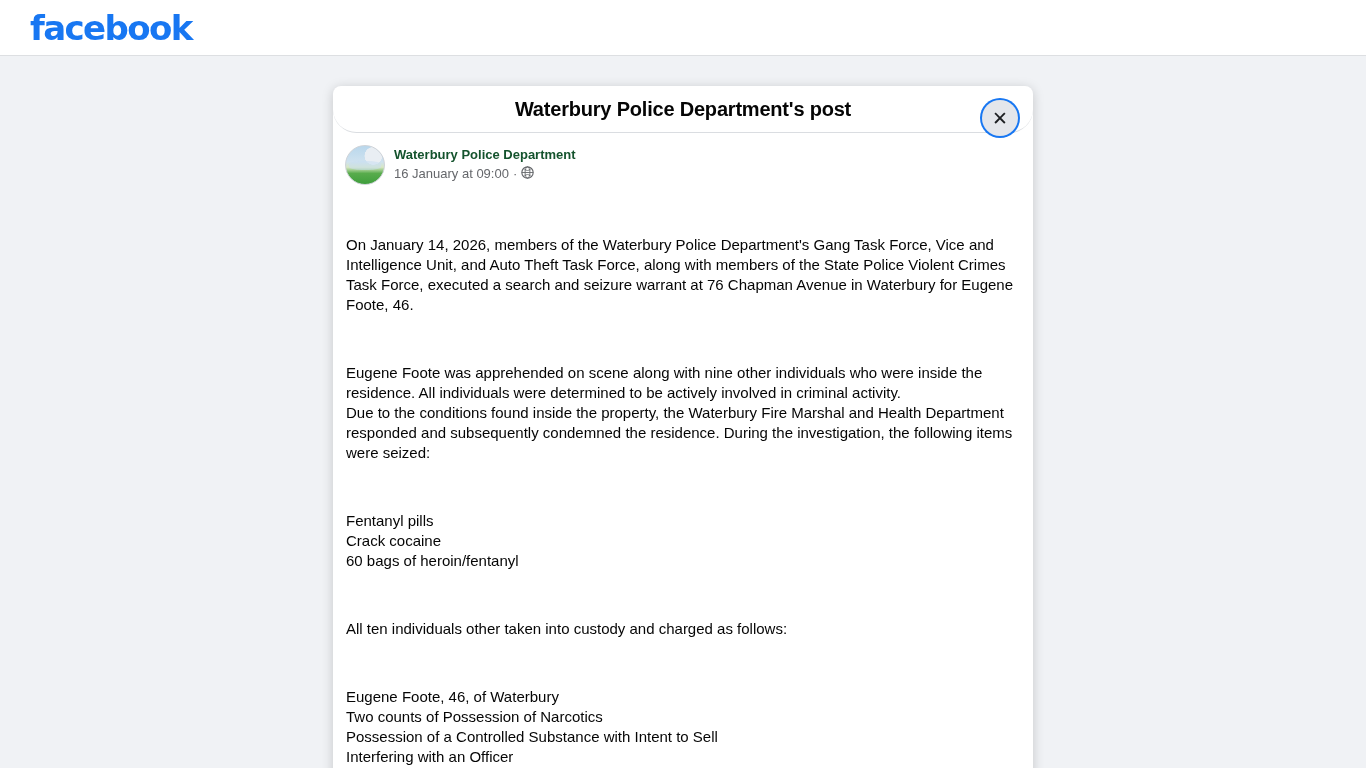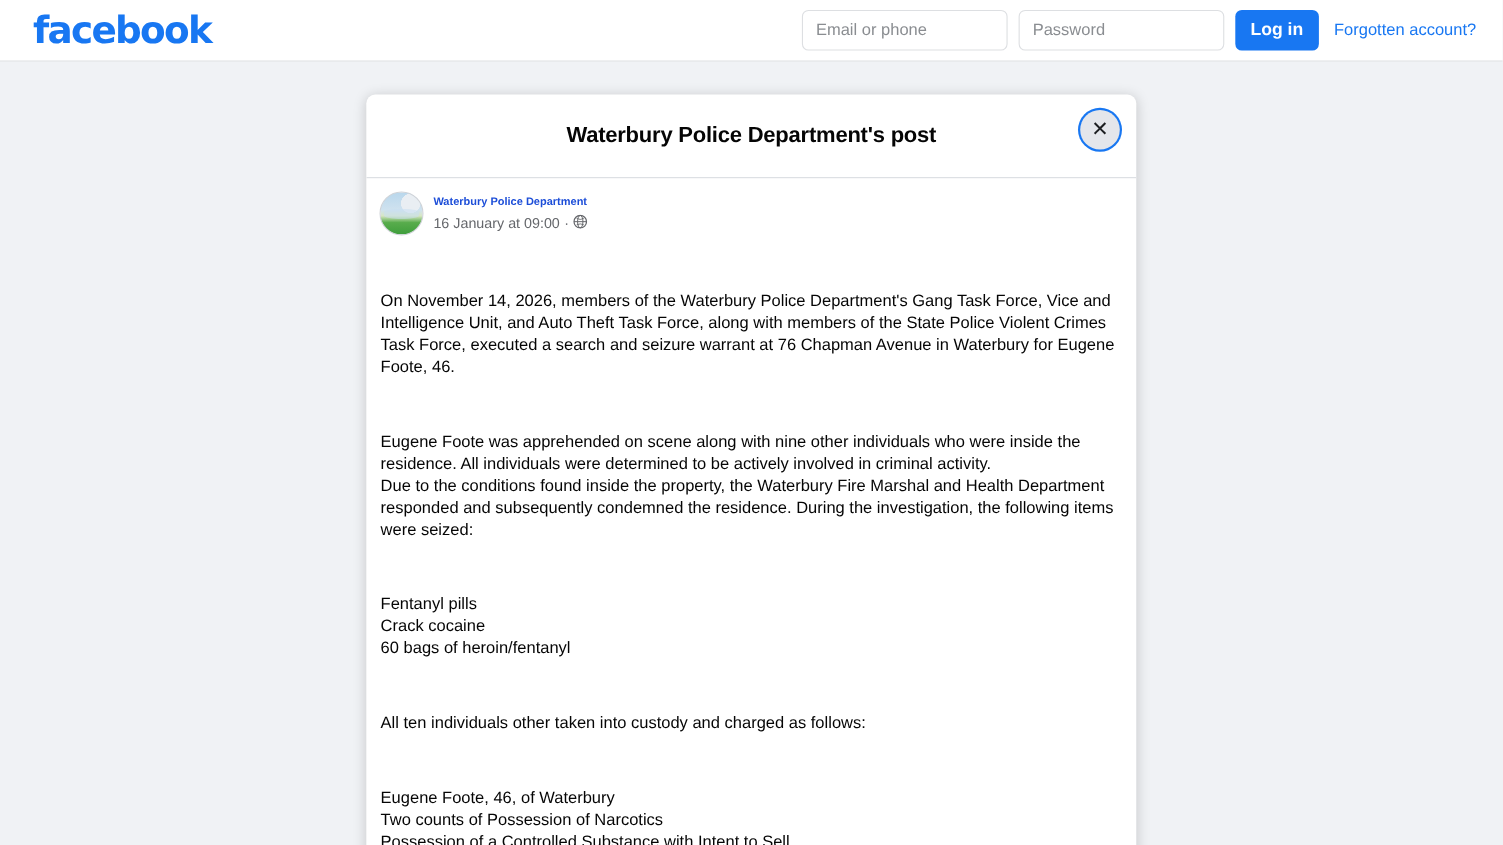--- a/index.html
+++ b/index.html
@@ -87,25 +87,26 @@
     top: 86px;
     width: 700px;
     height: 700px;
     background: #ffffff;
     border-radius: 8px;
     box-shadow: 0 2px 12px rgba(0,0,0,0.18);
     overflow: hidden;
   }
   .modal-header {
     position: relative;
-    height: 76px;
+    height: 47px;
     border-bottom: 1px solid #dadde1;
     display: flex;
     align-items: center;
     justify-content: center;
+    border-radius: 24px;
   }
   .modal-title {
     font-size: 20px;
     font-weight: bold;
     color: #050505;
     letter-spacing: -0.2px;
   }
   .close-btn {
     position: absolute;
     right: 15px;
@@ -158,23 +159,23 @@
     position: absolute;
     left: 8%;
     top: 40%;
     width: 84%;
     height: 22%;
     background: #c9dff0;
     opacity: 0.55;
     border-radius: 40%;
   }
   .author-name {
-    font-size: 10px;
-    font-weight: bold;
-    color: #1d4ed8;
+    font-size: 13px;
+    font-weight: bold;
+    color: #14532d;
     line-height: 19px;
     cursor: pointer;
   }
   .post-meta {
     font-size: 13px;
     color: #65676b;
     line-height: 17px;
     margin-top: 1px;
     display: flex;
     align-items: center;
@@ -196,26 +197,20 @@
   }
   .post-para { margin: 0 0 8px 0; }
   .post-para:last-child { margin-bottom: 0; }
 </style>
 </head>
 <body>
 
 <div class="topbar">
   <div class="fb-logo">facebook</div>
 
-  <div class="login-form">
-    <input class="login-input" type="text" placeholder="Email or phone" style="">
-    <input class="login-input" type="password" placeholder="Password" style="">
-    <button class="login-btn">Log in</button>
-    <a class="forgot-link" href="#">Forgotten account?</a>
-  </div>
 </div>
 
 <div class="modal">
 
   <div class="modal-header">
     <div class="modal-title">Waterbury Police Department's post</div>
     <button class="close-btn">
       <span class="close-x">✕</span>
     </button>
   </div>
@@ -236,21 +231,21 @@
               <line x1="1" y1="8" x2="15" y2="8" stroke="#65676b" stroke-width="1.1"></line>
               <path d="M4 4.5 Q8 6.5 12 4.5" fill="none" stroke="#65676b" stroke-width="1"></path>
               <path d="M4 11.5 Q8 9.5 12 11.5" fill="none" stroke="#65676b" stroke-width="1"></path>
             </svg>
           </span>
         </div>
       </div>
     </div>
 
     <div class="post-text">
-      <p class="post-para">On November 14, 2026, members of the Waterbury Police Department's Gang Task Force, Vice and Intelligence Unit, and Auto Theft Task Force, along with members of the State Police Violent Crimes Task Force, executed a search and seizure warrant at 76 Chapman Avenue in Waterbury for Eugene Foote, 46.</p>
+      <p class="post-para">On January 14, 2026, members of the Waterbury Police Department's Gang Task Force, Vice and Intelligence Unit, and Auto Theft Task Force, along with members of the State Police Violent Crimes Task Force, executed a search and seizure warrant at 76 Chapman Avenue in Waterbury for Eugene Foote, 46.</p>
       <p class="post-para">Eugene Foote was apprehended on scene along with nine other individuals who were inside the residence. All individuals were determined to be actively involved in criminal activity.
 Due to the conditions found inside the property, the Waterbury Fire Marshal and Health Department responded and subsequently condemned the residence. During the investigation, the following items were seized:</p>
       <p class="post-para">Fentanyl pills
 Crack cocaine
 60 bags of heroin/fentanyl</p>
       <p class="post-para">All ten individuals other taken into custody and charged as follows:</p>
       <p class="post-para">Eugene Foote, 46, of Waterbury
 Two counts of Possession of Narcotics
 Possession of a Controlled Substance with Intent to Sell
 Interfering with an Officer

